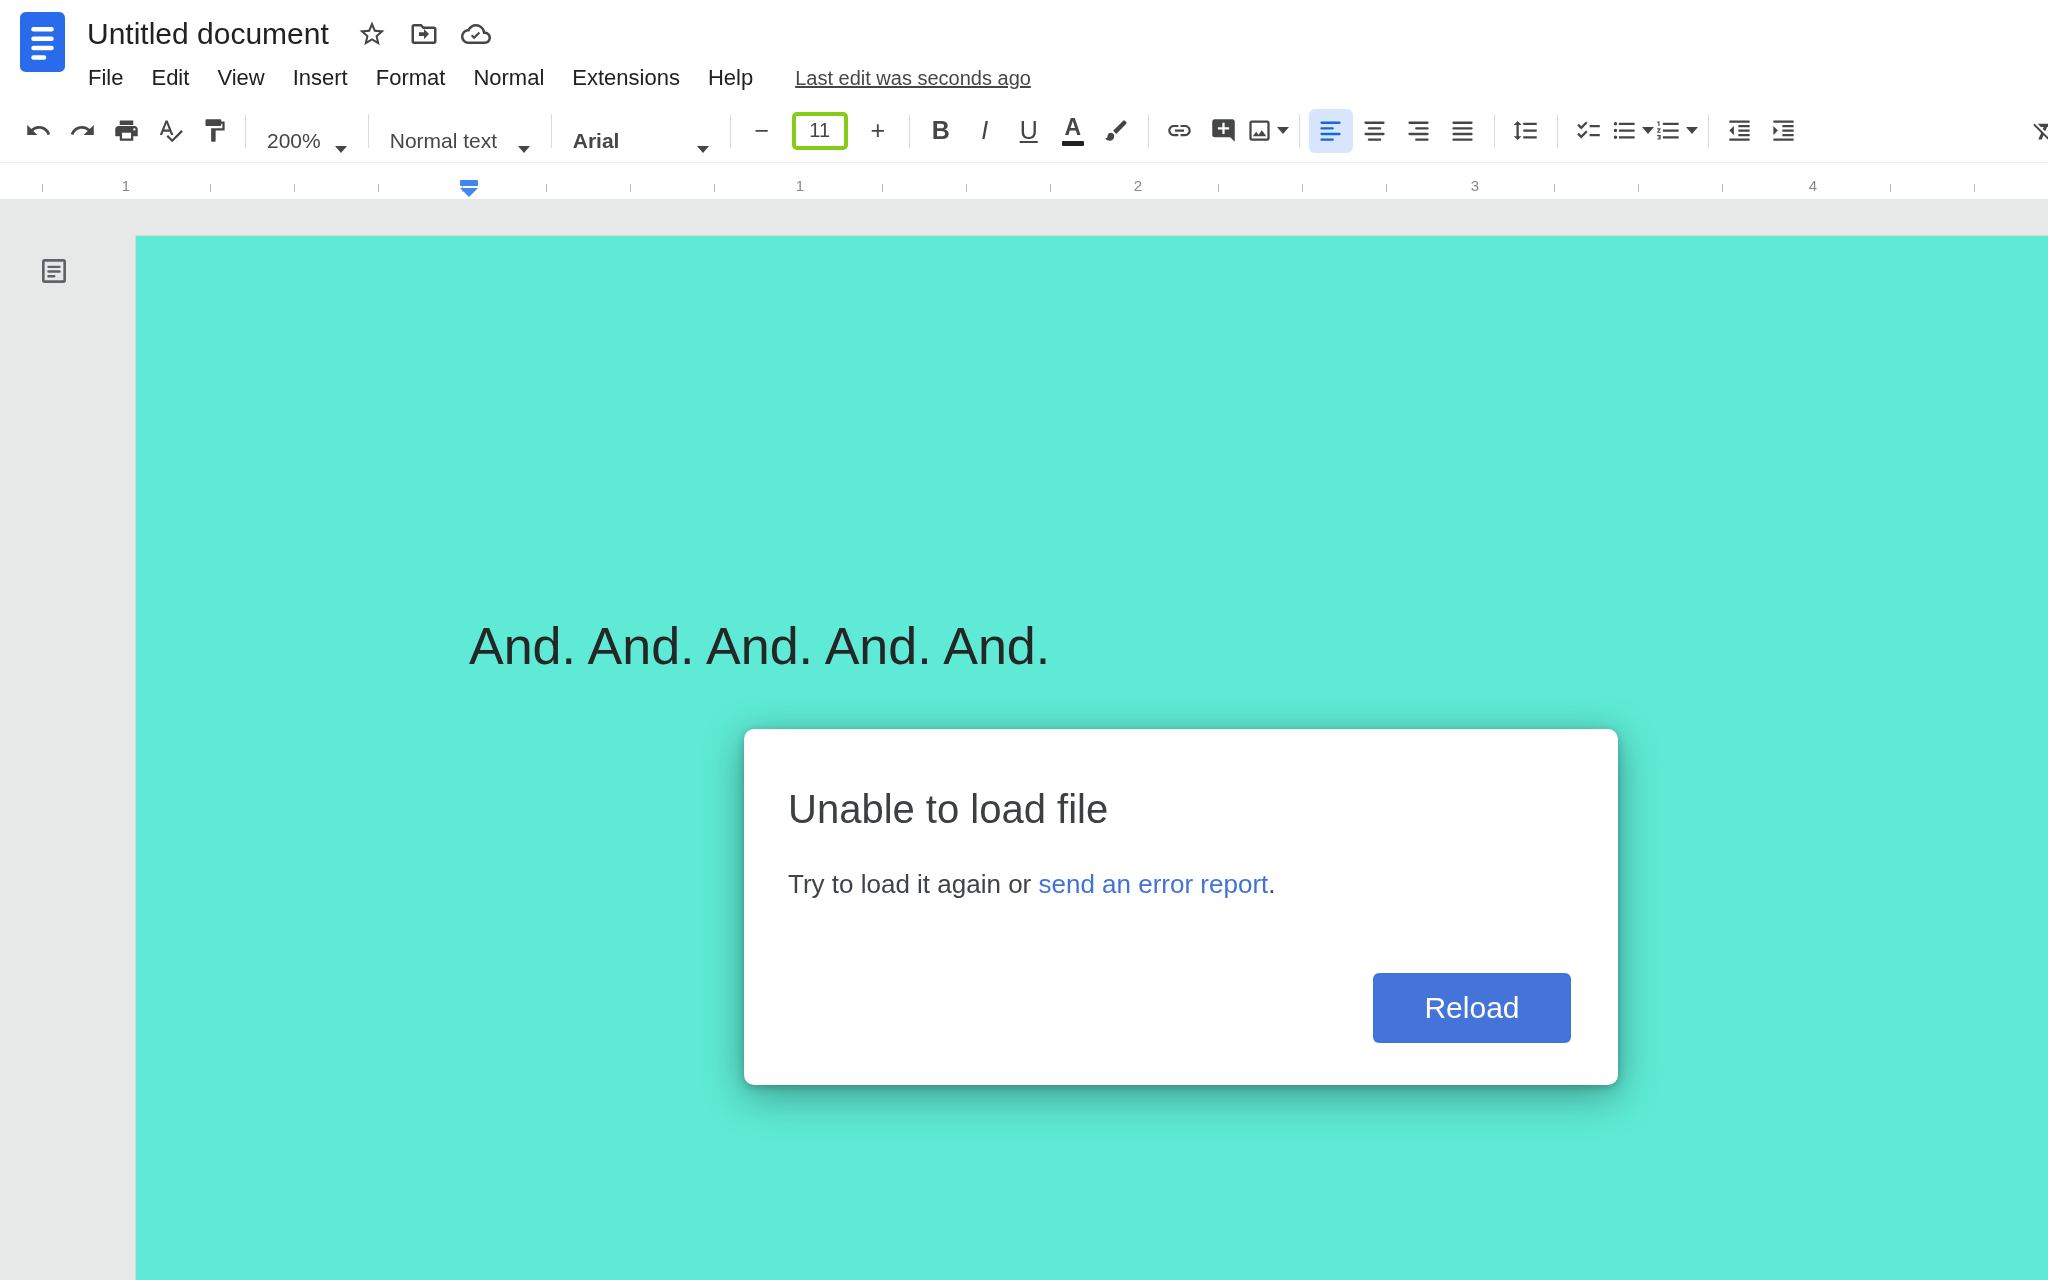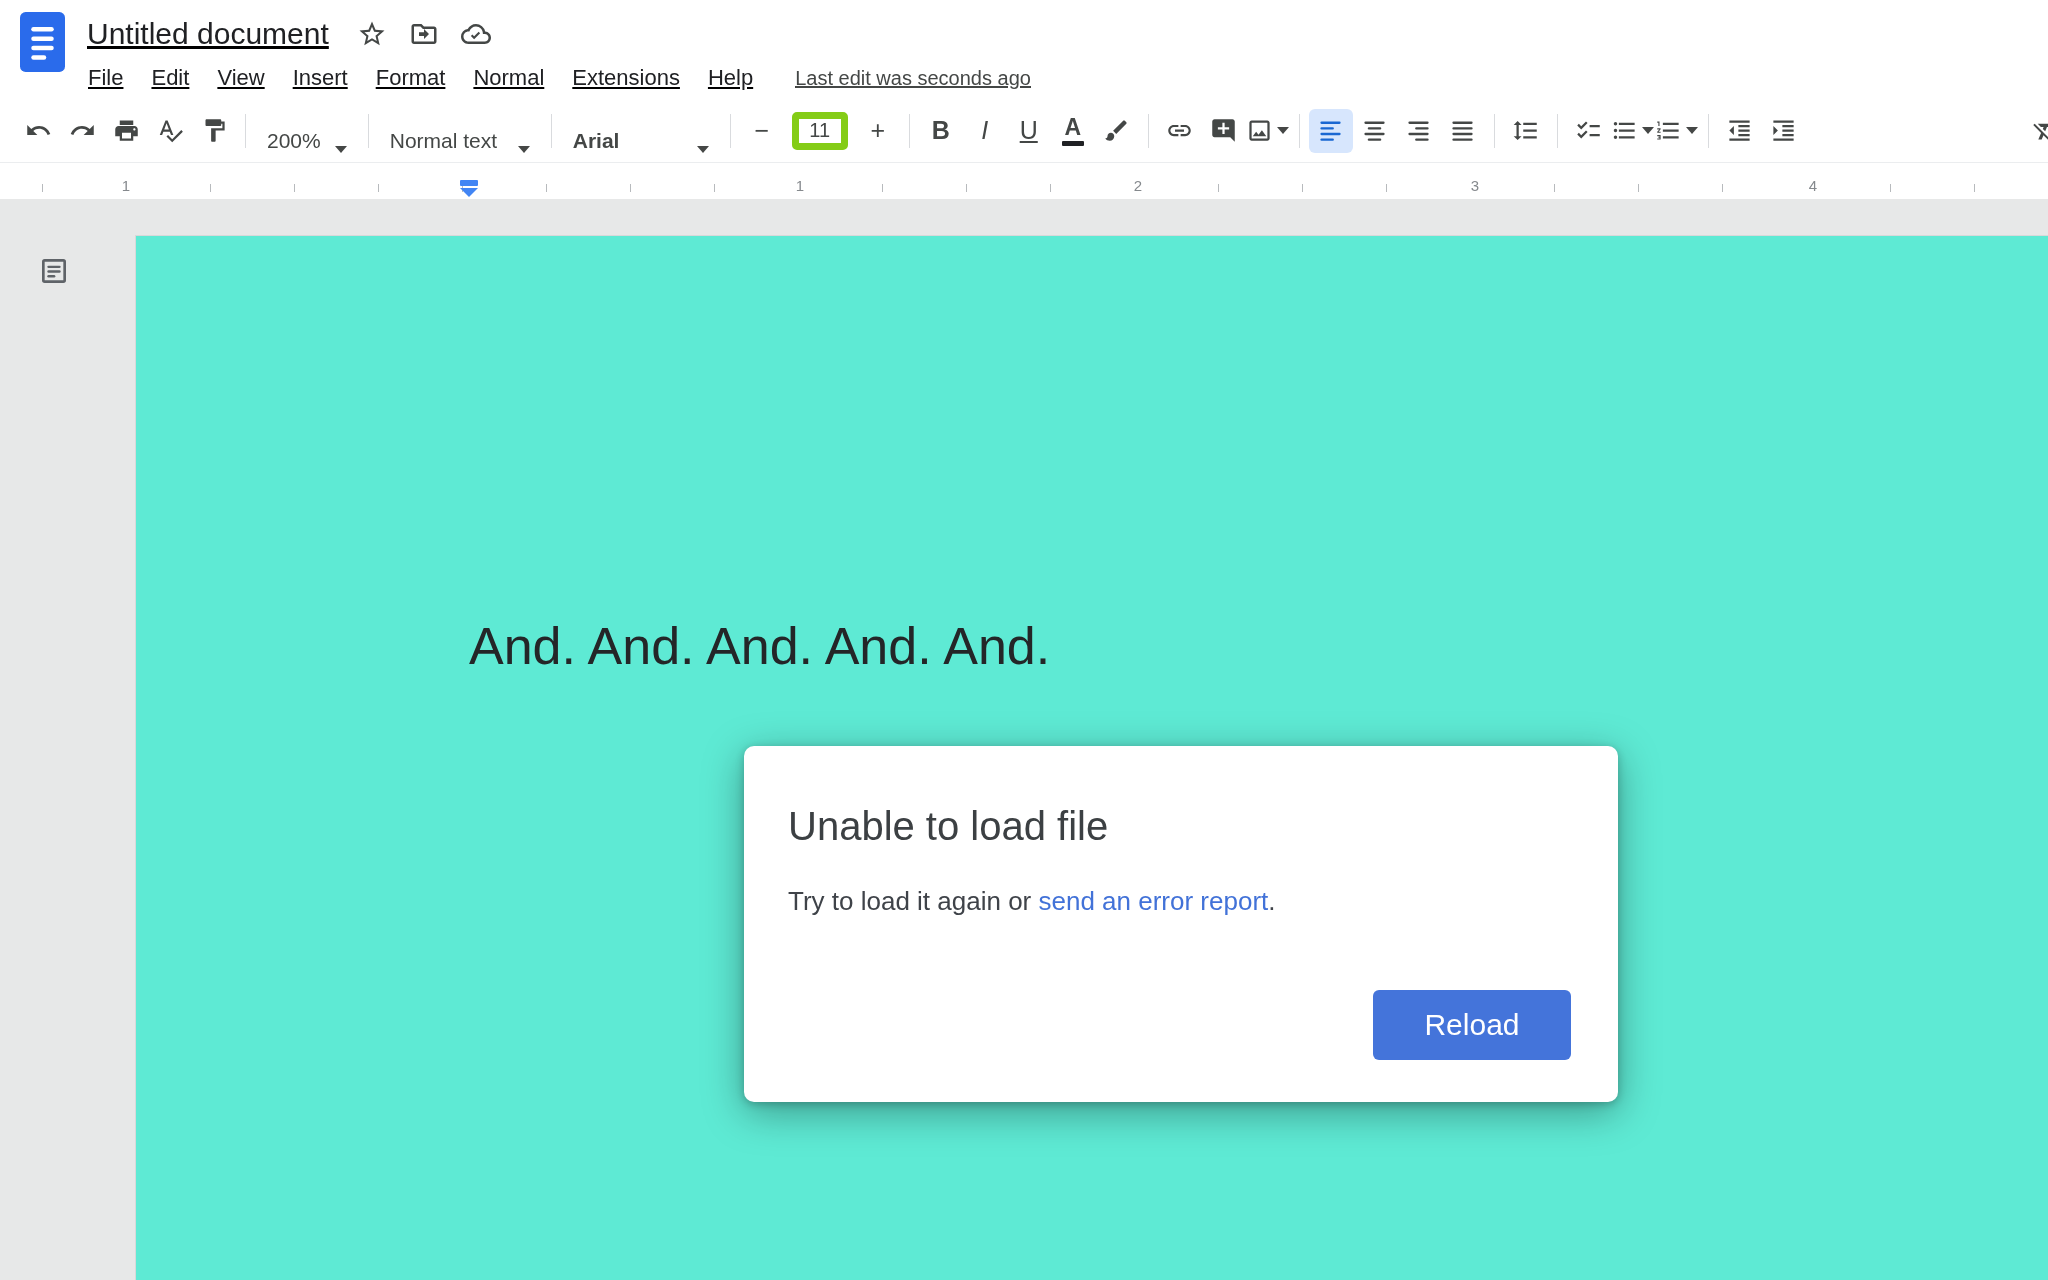--- a/index.html
+++ b/index.html
@@ -2,21 +2,21 @@
 <html><head>
 <meta charset="utf-8">
 <style>
   * { margin:0; padding:0; box-sizing:border-box; }
   html,body { width:2048px; height:1280px; overflow:hidden; background:#fff;
               font-family:"Liberation Sans", sans-serif; }
 
   
   .header { height:99px; display:flex; padding:10px 0 0 20px; background:#fff; }
   .logo { width:45px; height:60px; margin-top:2px; cursor:pointer; flex:0 0 auto; }
-  .header-main { margin-left:22px;text-decoration:underline; }
+  .header-main { margin-left:22px; }
   .title-row { display:flex; align-items:center; height:48px; }
   .doc-title { font-size:30px; color:#202124; }
   .title-icons { display:flex; align-items:center; gap:22px; margin-left:28px; }
   .hicon { width:30px; height:30px; fill:#444746; cursor:pointer; }
   .menu-row { display:flex; align-items:center; height:40px; margin-left:-13px; }
   .mitem { font-size:22px; color:#202124; padding:5px 14px; border-radius:6px; cursor:pointer; }
   .last-edit { font-size:20px; color:#444746; text-decoration:underline; margin-left:28px; cursor:pointer; }
 
   
   .toolbar { position:relative; height:64px; display:flex; align-items:center;
@@ -31,21 +31,21 @@
         border-top:7px solid #454746; }
   .chip { display:flex; align-items:flex-end; justify-content:space-between; height:44px;
           padding:0 12px; border-radius:6px; cursor:pointer; color:#444746; font-size:21px; flex:0 0 auto; }
   .chip .lbl { margin-right:14px; }
   .chip.styles { width:164px; }
   .chip.font { width:160px;font-weight:bold; }
   .glyph { font-size:25px; color:#444746; }
   .glyph.b { font-weight:700; }
   .glyph.i { font-style:italic; font-weight:500; }
   .glyph.u { text-decoration:underline; }
-  .fontsize-box { width:56px; height:38px; border:7px solid #84cc16; border-radius:5px;
+  .fontsize-box { width:56px; height:38px; border:4px solid #84cc16; border-radius:5px;
                   display:flex; align-items:center; justify-content:center;
                   font-size:20px; color:#444746; margin:0 8px; cursor:text; }
   .a-color { display:flex; flex-direction:column; align-items:center; line-height:1; }
   .a-color .letter { font-size:23px; font-weight:700; color:#444746; }
   .a-color .bar { width:22px; height:5px; background:#202124; border-radius:1px; margin-top:2px; }
   .clipped-btn { position:absolute; right:-18px; top:10px; }
 
   
   .ruler { position:relative; height:36px; background:#fff; }
   .ruler::before { content:""; position:absolute; left:42px; right:0; bottom:7px; height:8px;
@@ -62,21 +62,21 @@
   .page { position:absolute; left:135px; top:36px; right:0; bottom:0;
           background:#5eead4; border-left:1px solid #d8d9da; border-top:1px solid #d8d9da; }
   .outline-chip { position:absolute; left:30px; top:48px; width:48px; height:48px;
                   display:flex; align-items:center; justify-content:center; border:none;
                   background:transparent; border-radius:8px; cursor:pointer; }
   .outline-chip svg { width:32px; height:32px; fill:#5f6368; }
   .doc-text { position:absolute; left:333px; top:380px; font-size:52px; color:#242628;
               white-space:nowrap; cursor:text; }
 
   
-  .dialog { position:absolute; left:608px; top:510px; width:874px; height:356px;
+  .dialog { position:absolute; left:608px; top:493px; width:874px; height:356px;
             background:#fff; border-radius:10px; z-index:10;
             box-shadow:0 10px 40px rgba(0,0,0,.35), 0 2px 8px rgba(0,0,0,.22);
             padding:56px 47px 0 44px; }
   .dialog h2 { font-size:40px; font-weight:400; color:#3c4043; line-height:1.2; }
   .dialog .body { margin-top:36px; font-size:26px; color:#3f4349; }
   .dialog .body a { color:#4272d8; text-decoration:none; cursor:pointer; }
   .reload-btn { position:absolute; right:47px; bottom:42px; height:70px; min-width:198px;
                 background:#4474da; color:#fff; border:none; border-radius:6px;
                 font-size:30px; font-weight:500; font-family:"Liberation Sans",sans-serif;
                 cursor:pointer; padding:0 44px; }

